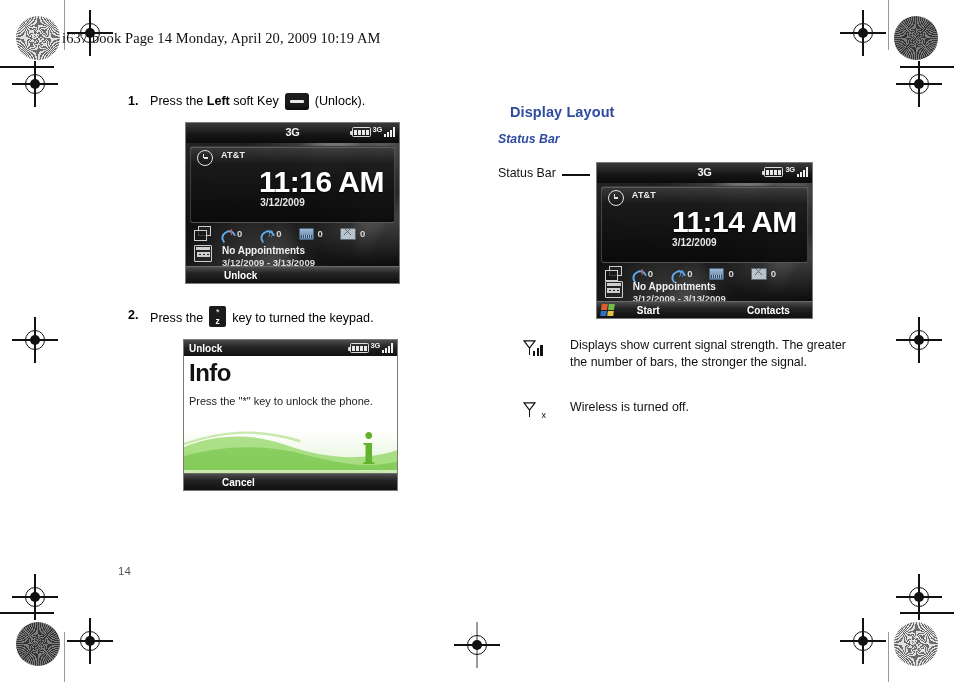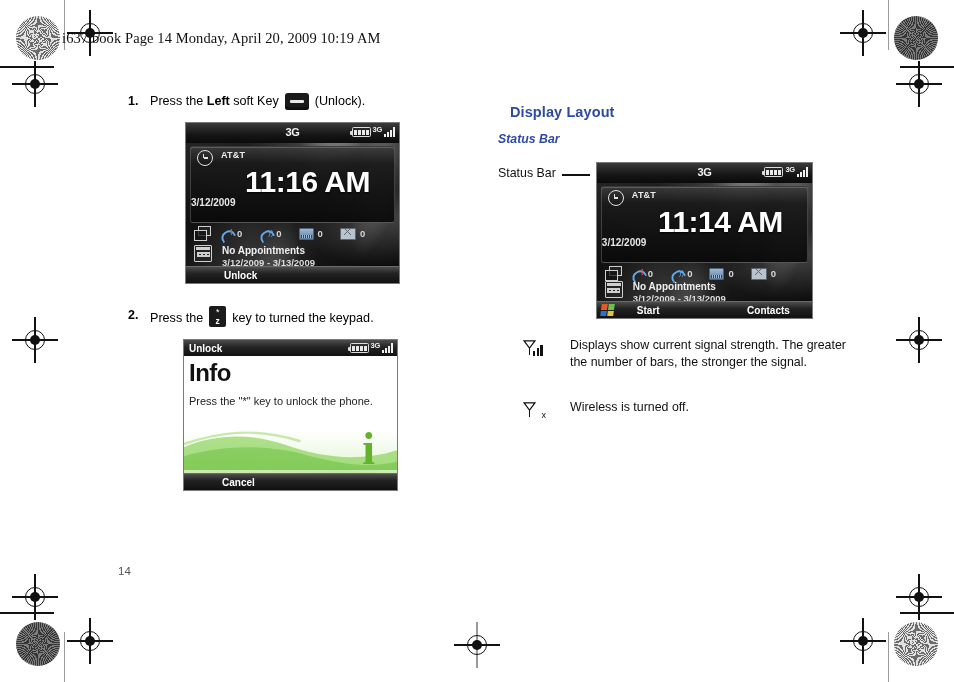--- a/index.html
+++ b/index.html
@@ -125,24 +125,24 @@
   }
   .cp-top{display:flex;gap:8px;padding:3px 0 0 6px;}
   .clock-icon{
     width:14px;height:14px;border-radius:50%;border:1.6px solid #e4e4e4;position:relative;flex:none;
   }
   .clock-icon::before{content:"";position:absolute;left:5px;top:2.5px;width:1.4px;height:4.5px;background:#e4e4e4;}
   .clock-icon::after{content:"";position:absolute;left:5.6px;top:6.2px;width:4px;height:1.4px;background:#e4e4e4;}
   .carrier{color:#ededed;font-size:9px;font-weight:bold;letter-spacing:.2px;}
   .bigtime{
     color:#fff;font-size:30px;font-weight:bold;letter-spacing:-.5px;
-    text-align:right;padding-right:24px;margin-top:-1px;line-height:34px;
+    text-align:right;padding-right:10px;margin-top:-1px;line-height:34px;
     text-shadow:0 1px 2px #000;
   }
-  .bigdate{color:#e6e6e6;font-size:10px;font-weight:bold;text-align:left;padding-right:20px;margin-top:-2px;}
+  .bigdate{color:#e6e6e6;font-size:10px;font-weight:bold;text-align:center;padding-right:20px;margin-top:-2px;}
 
   .notif-row{position:absolute;left:8px;right:6px;top:103px;display:flex;align-items:center;}
   .win-icon{width:16px;height:15px;position:relative;flex:none;margin-right:10px;}
   .win-icon span{position:absolute;border:1.4px solid #cfcfcf;background:rgba(60,60,60,.3);}
   .win-icon .w1{left:4px;top:0;width:11px;height:8px;}
   .win-icon .w2{left:0;top:4px;width:11px;height:9px;background:rgba(20,20,20,.75);}
   .ni{display:flex;align-items:center;gap:4px;margin-right:17px;}
   .ni .cnt{color:#d9d9d9;font-size:9.5px;font-weight:bold;}
   .ico-missed,.ico-call{width:13px;height:12px;position:relative;}
   .handset{

